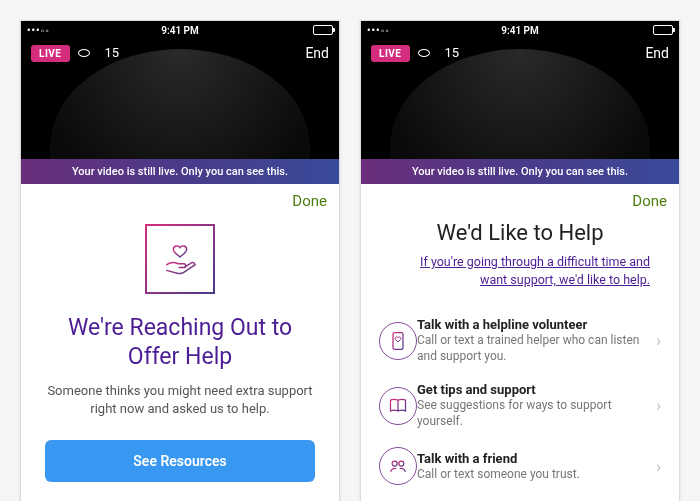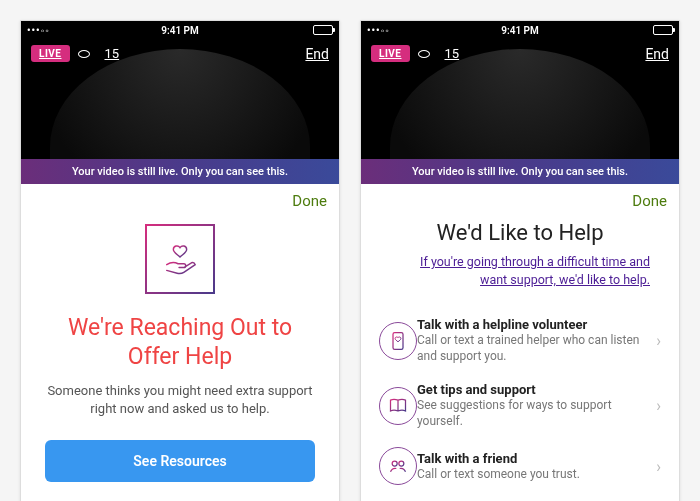--- a/index.html
+++ b/index.html
@@ -75,24 +75,23 @@
     height: 140px;
     background: radial-gradient(ellipse at center top, #2a2a2a 0%, #1a1a1a 40%, #0a0a0a 80%);
     border-radius: 50% 50% 0 0 / 70% 70% 0 0;
   }
   .live-controls {
     position: absolute;
     top: 6px;
     left: 0;
     right: 0;
     display: flex;
-    align-items: center;
+    align-items: flex-start;
     padding: 0 10px;
     color: #fff;
-    text-decoration: underline;
   }
   .live-badge {
     background: #d52d7e;
     color: #fff;
     font-size: 10px;
     font-weight: 700;
     padding: 3px 8px;
     border-radius: 3px;
     letter-spacing: 0.5px;
   }
@@ -147,21 +146,21 @@
     border-color: #8a4a9a;
     margin: 0 auto 20px;
     display: flex;
     align-items: center;
     justify-content: center;
   }
   .hand-heart svg { display: block; }
   .title-a {
     font-size: 23px;
     font-weight: 400;
-    color: #ef4444;
+    color: #4c1d95;
     margin: 12px 0 10px;
     line-height: 1.25;
   }
   .body-a {
     font-size: 13px;
     color: #555;
     line-height: 1.4;
     margin-bottom: 22px;
   }
   .primary-btn {

